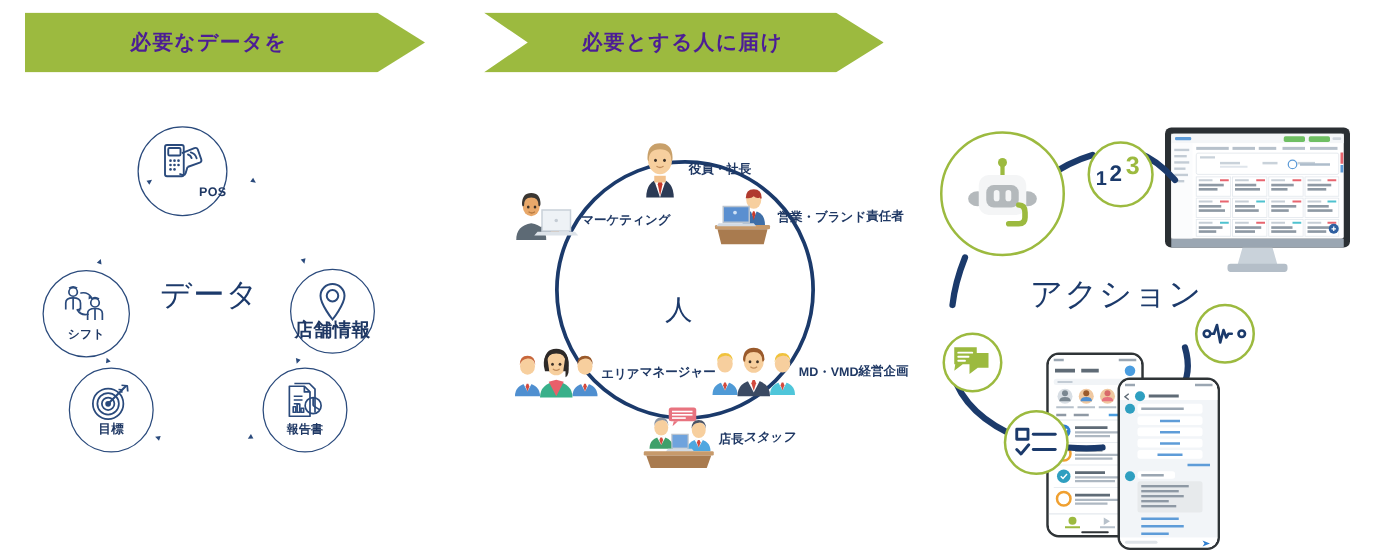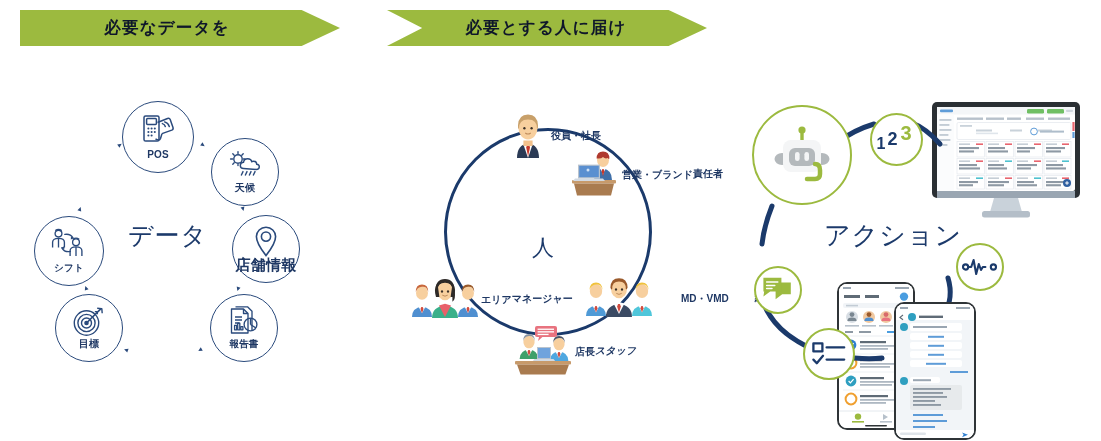--- a/index.html
+++ b/index.html
@@ -14,23 +14,23 @@
   .stage{position:relative;width:1101px;height:441px;}
 
   
   .panel{position:absolute;top:0;height:441px;}
   #panel-1{left:0;width:367px;}
   #panel-2{left:367px;width:367px;}
   #panel-3{left:734px;width:367px;}
 
   
   .banner{
-    position:absolute;top:10px;height:36px;
+    position:absolute;top:10px;height:48px;
     display:flex;align-items:center;justify-content:center;
-    color:#0f172a;font-weight:bold;font-size:16.5px;
+    color:#4c1d95;font-weight:bold;font-size:16.5px;
     letter-spacing:1.2px;
     box-sizing:border-box;
   }
   #banner-1{left:20px;width:320px;
     background:#9cba3f;
     clip-path:polygon(0 0,88% 0,100% 50%,88% 100%,0 100%);
     padding-right:26px;}
   #banner-2{left:20px;width:320px;
     background:#9cba3f;
     clip-path:polygon(0 0,88% 0,100% 50%,88% 100%,0 100%,11% 50%);
@@ -97,21 +97,21 @@
 <body>
 
 <div class="stage">
 
   <div class="panel" id="panel-1">
 
     <div class="banner" id="banner-1">必要なデータを</div>
 
     <div class="center-word" style="left:128px;top:219px;">データ</div>
 
-    <div class="dcircle" style="left:122px;top:101px;width:72px;height:72px;">
+    <div class="dcircle" style="left:110px;top:101px;width:72px;height:72px;align-items:flex-end;">
       <span class="gicon">
         <svg width="36" height="32" viewBox="0 0 36 32">
           <g fill="none" stroke="#2a4a7c" stroke-width="1.5" stroke-linejoin="round">
             <rect x="4" y="3" width="15" height="25" rx="1.6"></rect>
             <rect x="6.6" y="5.4" width="9.8" height="6" rx="1"></rect>
             <circle cx="8.4" cy="15.5" r="1.05" fill="#2a4a7c" stroke="none"></circle>
             <circle cx="11.6" cy="15.5" r="1.05" fill="#2a4a7c" stroke="none"></circle>
             <circle cx="14.8" cy="15.5" r="1.05" fill="#2a4a7c" stroke="none"></circle>
             <circle cx="8.4" cy="19" r="1.05" fill="#2a4a7c" stroke="none"></circle>
             <circle cx="11.6" cy="19" r="1.05" fill="#2a4a7c" stroke="none"></circle>
@@ -121,33 +121,20 @@
             <path d="M17.5 9.5 L27.5 5.5 Q29.5 4.8 30.2 6.5 L33 14.5 Q33.6 16.4 31.8 17.1 L22 20.6"></path>
             <path d="M22 20.6 L20.5 25.5 Q19.8 27.5 17.8 26.9 L15.5 26"></path>
             <path d="M22.4 10.6 q2.2 .6 2.9 2.9" stroke-linecap="round"></path>
             <path d="M24.6 8.9 q3.6 1 4.7 4.7" stroke-linecap="round"></path>
           </g>
         </svg>
       </span>
       <span class="dlabel">POS</span>
     </div>
 
-    <div class="dcircle" style="left:211px;top:138px;width:68px;height:68px;">
-      <span class="gicon">
-        <svg width="36" height="30" viewBox="0 0 36 30">
-          <g fill="none" stroke="#2a4a7c" stroke-width="1.4" stroke-linecap="round">
-            <circle cx="11" cy="9" r="4.2"></circle>
-            <path d="M11 1.6v2M11 14.4v1.2M3.6 9h2M16.4 9h1.6M5.8 3.8l1.4 1.4M16.2 3.8l-1.4 1.4M5.8 14.2l1.4-1.4"></path>
-            <path d="M16.5 18.5 q-3.2 0-3.2-3.1 0-3 3.2-3.1 .4-3.6 4.2-3.6 3.4 0 4.2 3 .8-.5 1.8-.5 3 0 3 3 2.6 .3 2.6 2.6 0 2.7-3 2.7z"></path>
-            <path d="M16 21.6l-1.6 3.4M20 21.6l-1.6 3.4M24 21.6l-1.6 3.4M28 21.6l-1.6 3.4"></path>
-          </g>
-        </svg>
-      </span>
-      <span class="dlabel">天候</span>
-    </div>
 
     <div class="dcircle" style="left:232px;top:215px;width:68px;height:68px;">
       <span class="gicon" style="top:14%;">
         <svg width="28" height="34" viewBox="0 0 28 34">
           <g fill="none" stroke="#2a4a7c" stroke-width="1.6">
             <path d="M14 2.2c-5.3 0-9.6 4.2-9.6 9.4 0 7 9.6 19 9.6 19s9.6-12 9.6-19c0-5.2-4.3-9.4-9.6-9.4z"></path>
             <circle cx="14" cy="11.6" r="4.6"></circle>
           </g>
         </svg>
       </span>
@@ -262,21 +249,21 @@
           <path d="M14 14.6h22v14h-22z" fill="#b9c3ce"></path>
           <path d="M15.2 15.8h19.6v11.4h-19.6z" fill="#5a8fd0"></path>
           <path d="M11 28.6h28l2 2.4h-32z" fill="#d2dae3"></path>
           <circle cx="24" cy="20" r="1.5" fill="#cfe1f5"></circle>
         </svg>
       </span>
       <span class="plabel">営業・ブランド</span>
       <span class="plabel" style="margin-top:0;">責任者</span>
     </div>
 
-    <div class="pnode" style="left:216px;top:276px;width:104px;gap:26px;">
+    <div class="pnode" style="left:200px;top:276px;width:104px;">
       <span class="pfig">
         <svg width="72" height="44" viewBox="0 0 72 44">
 
           <ellipse cx="13" cy="15" rx="6.2" ry="7" fill="#f7cf9e"></ellipse>
           <path d="M6.6 14q0-7.6 6.4-7.6t6.4 7.6q-1.2-6-6.4-5.4T6.6 14z" fill="#f0c23c"></path>
           <path d="M3 40q0-9.2 10-10.6 10 1.4 10 10.6z" fill="#4f9ad6"></path>
           <path d="M9.6 29.8l3.4 6.6 3.4-6.6-3.4-1.2z" fill="#ffffff"></path>
           <path d="M12.3 30h1.4l.8 2.2-1.5 4.2-1.5-4.2z" fill="#d24a3e"></path>
 
           <ellipse cx="59" cy="15" rx="6.2" ry="7" fill="#f7cf9e"></ellipse>
@@ -357,20 +344,41 @@
           <path d="M30 28.4 L36 40 L42 28.4 36 26.8z" fill="#e8606a"></path>
           <ellipse cx="33" cy="14.4" rx="1.1" ry="1.25" fill="#3b3027"></ellipse>
           <ellipse cx="39" cy="14.4" rx="1.1" ry="1.25" fill="#3b3027"></ellipse>
           <path d="M33.6 18.4q2.4 1.8 4.8 0" stroke="#c08d5c" stroke-width="1" fill="none" stroke-linecap="round"></path>
         </svg>
       </span>
       <span class="plabel">エリア</span>
       <span class="plabel" style="margin-top:0;">マネージャー</span>
     </div>
 
+    <div class="pnode" style="left:36px;top:152px;width:116px;">
+      <span class="pfig">
+        <svg width="62" height="48" viewBox="0 0 62 48">
+          <ellipse cx="22" cy="13" rx="6.8" ry="8" fill="#e8a86a"></ellipse>
+          <path d="M14.6 11.4q0-9 7.4-9t7.4 9q-.4 2.6-1.6 1.2 .2-6.6-5.8-6.6t-5.8 6.6q-1.4 1.4-1.6-1.2z" fill="#3a3632"></path>
+          <path d="M10 40q0-11.6 12-13.4 12 1.8 12 13.4z" fill="#5d6a75"></path>
+          <ellipse cx="19.6" cy="13.6" rx="1.05" ry="1.2" fill="#3b3027"></ellipse>
+          <ellipse cx="25" cy="13.6" rx="1.05" ry="1.2" fill="#3b3027"></ellipse>
+          <path d="M20.2 17.6q2.2 1.6 4.4 0" stroke="#b4783f" stroke-width="1" fill="none" stroke-linecap="round"></path>
+
+          <path d="M28 30q6-3 12 0l-1.6 5q-6-2.6-11.4 0z" fill="#5d6a75"></path>
+          <ellipse cx="41" cy="32.4" rx="3.4" ry="3" fill="#e8a86a"></ellipse>
+
+          <path d="M30 15.4h24v18h-24z" fill="#c9d1d9"></path>
+          <path d="M31.2 16.6h21.6v15.6h-21.6z" fill="#eef2f6"></path>
+          <path d="M27 33.4h30l2.6 3h-35.2z" fill="#dde3e9"></path>
+          <circle cx="42" cy="24.4" r="1.4" fill="#c4ccd4"></circle>
+        </svg>
+      </span>
+      <span class="plabel">マーケティング</span>
+    </div>
   </div>
 
   <div class="panel" id="panel-3">
 
 
     <svg class="navy-arc" style="left:0;top:80px;" width="367" height="340">
       <g fill="none" stroke="#1b3a6b" stroke-width="5" stroke-linecap="round">
 
         <path d="M104 62 q16 -12 36 -18"></path>
 

